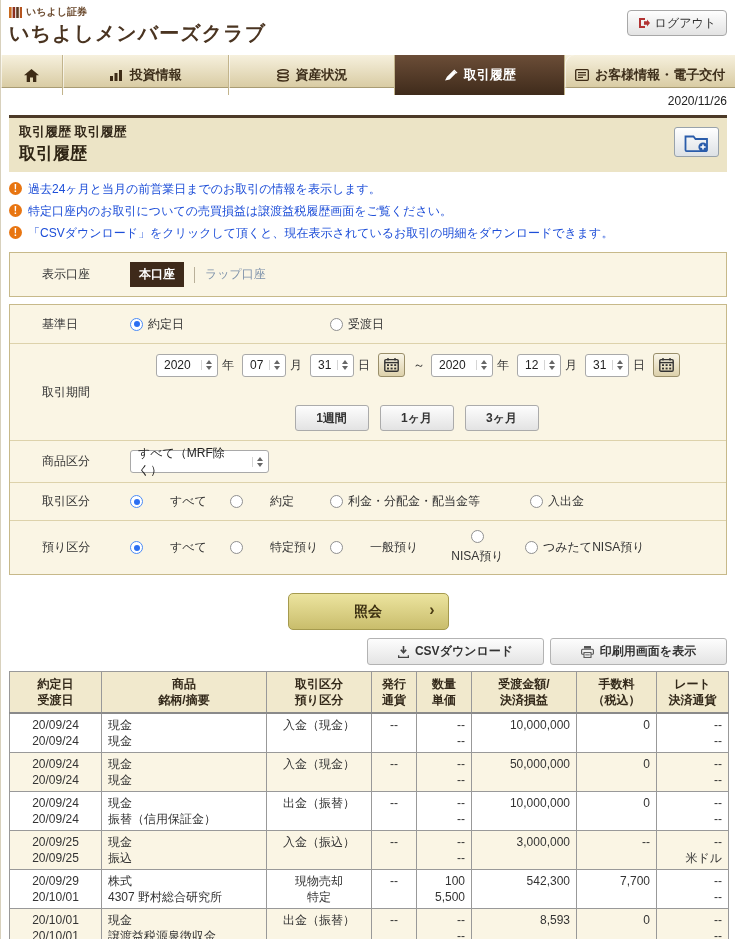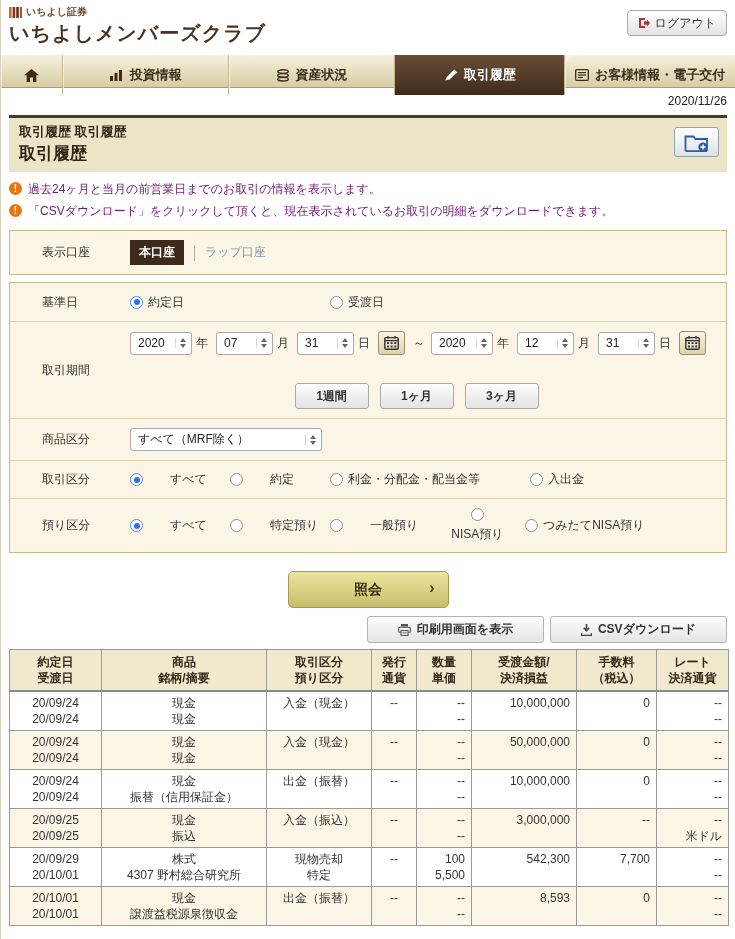--- a/index.html
+++ b/index.html
@@ -28,21 +28,21 @@
 
   
   .title-band { margin:0 8px; border-top:3px solid #4c3a27; background:#ece4c6; padding:5px 10px 7px; position:relative; }
   .breadcrumb { font-size:13px; font-weight:bold; color:#33291a; }
   .page-title { font-size:17px; font-weight:bold; color:#2e2414; margin-top:1px; }
   .folder-btn { position:absolute; right:8px; top:9px; width:45px; height:30px; display:flex; align-items:center;
     justify-content:center; background:linear-gradient(#ffffff,#dde1e5); border:1px solid #98a2ab; border-radius:3px; cursor:pointer; }
 
   
   .notes { margin:9px 8px 10px; }
-  .note { display:flex; align-items:flex-start; gap:6px; font-size:12px; color:#701a75; margin-bottom:5px; }
+  .note { display:flex; align-items:flex-start; gap:6px; font-size:12px; color:#1d4ed8; margin-bottom:5px; }
   .note-icon { flex:none; width:13px; height:13px; margin-top:1px; border-radius:50%; background:#e87511; color:#fff;
     font-size:10px; font-weight:bold; line-height:13px; text-align:center; }
   .note-icon::before { content:"!"; }
 
   
   .fbox { margin:0 8px 7px; border:1px solid #c7b98a; background:#faf5e4; }
   .frow { display:flex; align-items:center; padding:9px 12px 9px 32px; min-height:38px; }
   .frow + .frow { border-top:1px solid #ddd2ab; }
   .flabel { flex:none; width:88px; font-size:12px; color:#333; }
   .fcontent { flex:1; display:flex; align-items:center; flex-wrap:wrap; }
@@ -52,21 +52,21 @@
   .acct-link { font-size:12px; color:#7f93ab; cursor:pointer; }
 
   .opt { display:inline-flex; align-items:center; gap:5px; font-size:12px; color:#333; cursor:pointer; }
   .w95 { width:95px;flex-direction:column; } .w100 { width:100px;gap:27px; } .w200 { width:200px; }
   .radio { width:13px; height:13px; border-radius:50%; border:1px solid #909090; background:#fff; position:relative; flex:none; }
   .radio.checked { border-color:#4b8bf5; }
   .radio.checked::after { content:""; position:absolute; left:2.5px; top:2.5px; width:6px; height:6px; border-radius:50%; background:#2b6ff2; }
 
   .select { display:inline-flex; align-items:center; justify-content:space-between; background:#fff;
     border:1px solid #a9a9a9; border-radius:3px; height:23px; padding:0 5px 0 7px; font-size:12px; color:#222; cursor:pointer; }
-  .sel-year { width:62px; } .sel-2 { width:57px; } .sel-prod { width:192px; }
+  .sel-year { width:62px; } .sel-2 { width:44px; } .sel-prod { width:139px; }
   .arrows { display:flex; flex-direction:column; gap:2px; margin-left:5px; border-left:1px solid #d5d5d5; padding-left:4px; }
   .arrows i { display:block; width:0; height:0; border-left:3.5px solid transparent; border-right:3.5px solid transparent; }
   .arrows .up { border-bottom:4px solid #666; }
   .arrows .down { border-top:4px solid #666; }
   .unit { font-size:12px; margin:0 8px 0 4px; }
   .cal-btn { width:27px; height:24px; display:inline-flex; align-items:center; justify-content:center;
     background:linear-gradient(#f9f5e7,#ddd1ab); border:1px solid #9a8f6a; border-radius:3px; margin-right:8px; cursor:pointer; }
   .tilde { font-size:12px; margin:0 6px 0 0; }
   .period-lines { display:flex; flex-direction:column; gap:28px; }
   .pline { display:flex; align-items:center; }
@@ -89,21 +89,21 @@
   .gbtn { width:177px; height:27px; display:inline-flex; align-items:center; justify-content:center; gap:6px;
     font-size:12px; font-weight:bold; color:#333; background:linear-gradient(#fdfdfd,#e4e4e4);
     border:1px solid #b3b3b3; border-radius:3px; cursor:pointer; }
 
   
   table { margin:6px 8px 0; border-collapse:collapse; width:719px; table-layout:fixed; }
   th, td { border:1px solid #999; font-size:12px; padding:3px 6px; vertical-align:top; }
   th { background:#f1e9cd; color:#33291a; font-weight:bold; text-align:center; border-bottom:2px solid #8a8a8a; padding:4px 2px; }
   td .ln, th .ln { min-height:16px; line-height:16px; white-space:nowrap; overflow:hidden; }
   tr.alt { background:#faf5e4; }
-  .c-center { text-align:center; } .c-left { text-align:center; } .c-right { text-align:right; }
+  .c-center { text-align:center; } .c-left { text-align:left; } .c-right { text-align:right; }
 </style>
 </head>
 <body>
 
 <div class="page">
 
   <div class="hdr">
     <div class="brand-small">
       <svg width="13" height="11" viewBox="0 0 13 11">
           <rect x="0" y="0" width="2.6" height="11" fill="#c96a1e"></rect>
@@ -176,20 +176,24 @@
           <circle cx="20" cy="15" r="4.6" fill="#2a5caa"></circle>
           <path d="M20 12.4 v5.2 M17.4 15 h5.2" stroke="#fff" stroke-width="1.5"></path>
         </svg>
     </button>
   </div>
 
   <div class="notes">
     <div class="note">
       <span class="note-icon"></span>
       <span>過去24ヶ月と当月の前営業日までのお取引の情報を表示します。</span>
+    </div>
+    <div class="note">
+      <span class="note-icon"></span>
+      <span>特定口座内のお取引についての売買損益は譲渡益税履歴画面をご覧ください。</span>
     </div>
     <div class="note">
       <span class="note-icon"></span>
       <span>「CSVダウンロード」をクリックして頂くと、現在表示されているお取引の明細をダウンロードできます。</span>
     </div>
   </div>
 
   <div class="fbox">
     <div class="frow">
       <div class="flabel">表示口座</div>
@@ -372,34 +376,34 @@
     </div>
   </div>
 
   <div class="submit-wrap">
     <button class="submit-btn">照会</button>
   </div>
 
 
   <div class="actions">
     <button class="gbtn">
+      <svg width="11" height="12" viewBox="0 0 11 12">
+          <path d="M5.5 0 v6.2 M2.8 3.8 L5.5 6.8 L8.2 3.8" stroke="#444" stroke-width="1.6" fill="none"></path>
+          <path d="M0.6 9.3 v2.1 h9.8 V9.3" stroke="#444" stroke-width="1.4" fill="none"></path>
+        </svg>
+      <span>CSVダウンロード</span>
+    </button>
+    <button class="gbtn">
       <svg width="13" height="12" viewBox="0 0 13 12">
           <rect x="3" y="0" width="7" height="2.6" fill="#555"></rect>
           <rect x="0.6" y="3.2" width="11.8" height="5" rx="1" fill="none" stroke="#555" stroke-width="1.1"></rect>
           <rect x="3" y="6.6" width="7" height="4.8" fill="#fff" stroke="#555" stroke-width="1.1"></rect>
           <rect x="4.2" y="8.4" width="4.6" height="1" fill="#555"></rect>
         </svg>
       <span>印刷用画面を表示</span>
-    </button>
-    <button class="gbtn">
-      <svg width="11" height="12" viewBox="0 0 11 12">
-          <path d="M5.5 0 v6.2 M2.8 3.8 L5.5 6.8 L8.2 3.8" stroke="#444" stroke-width="1.6" fill="none"></path>
-          <path d="M0.6 9.3 v2.1 h9.8 V9.3" stroke="#444" stroke-width="1.4" fill="none"></path>
-        </svg>
-      <span>CSVダウンロード</span>
     </button>
   </div>
 
   <table>
     <colgroup>
       <col style="width:92px">
         <col style="width:165px">
         <col style="width:105px">
         <col style="width:45px">
       <col style="width:55px">

